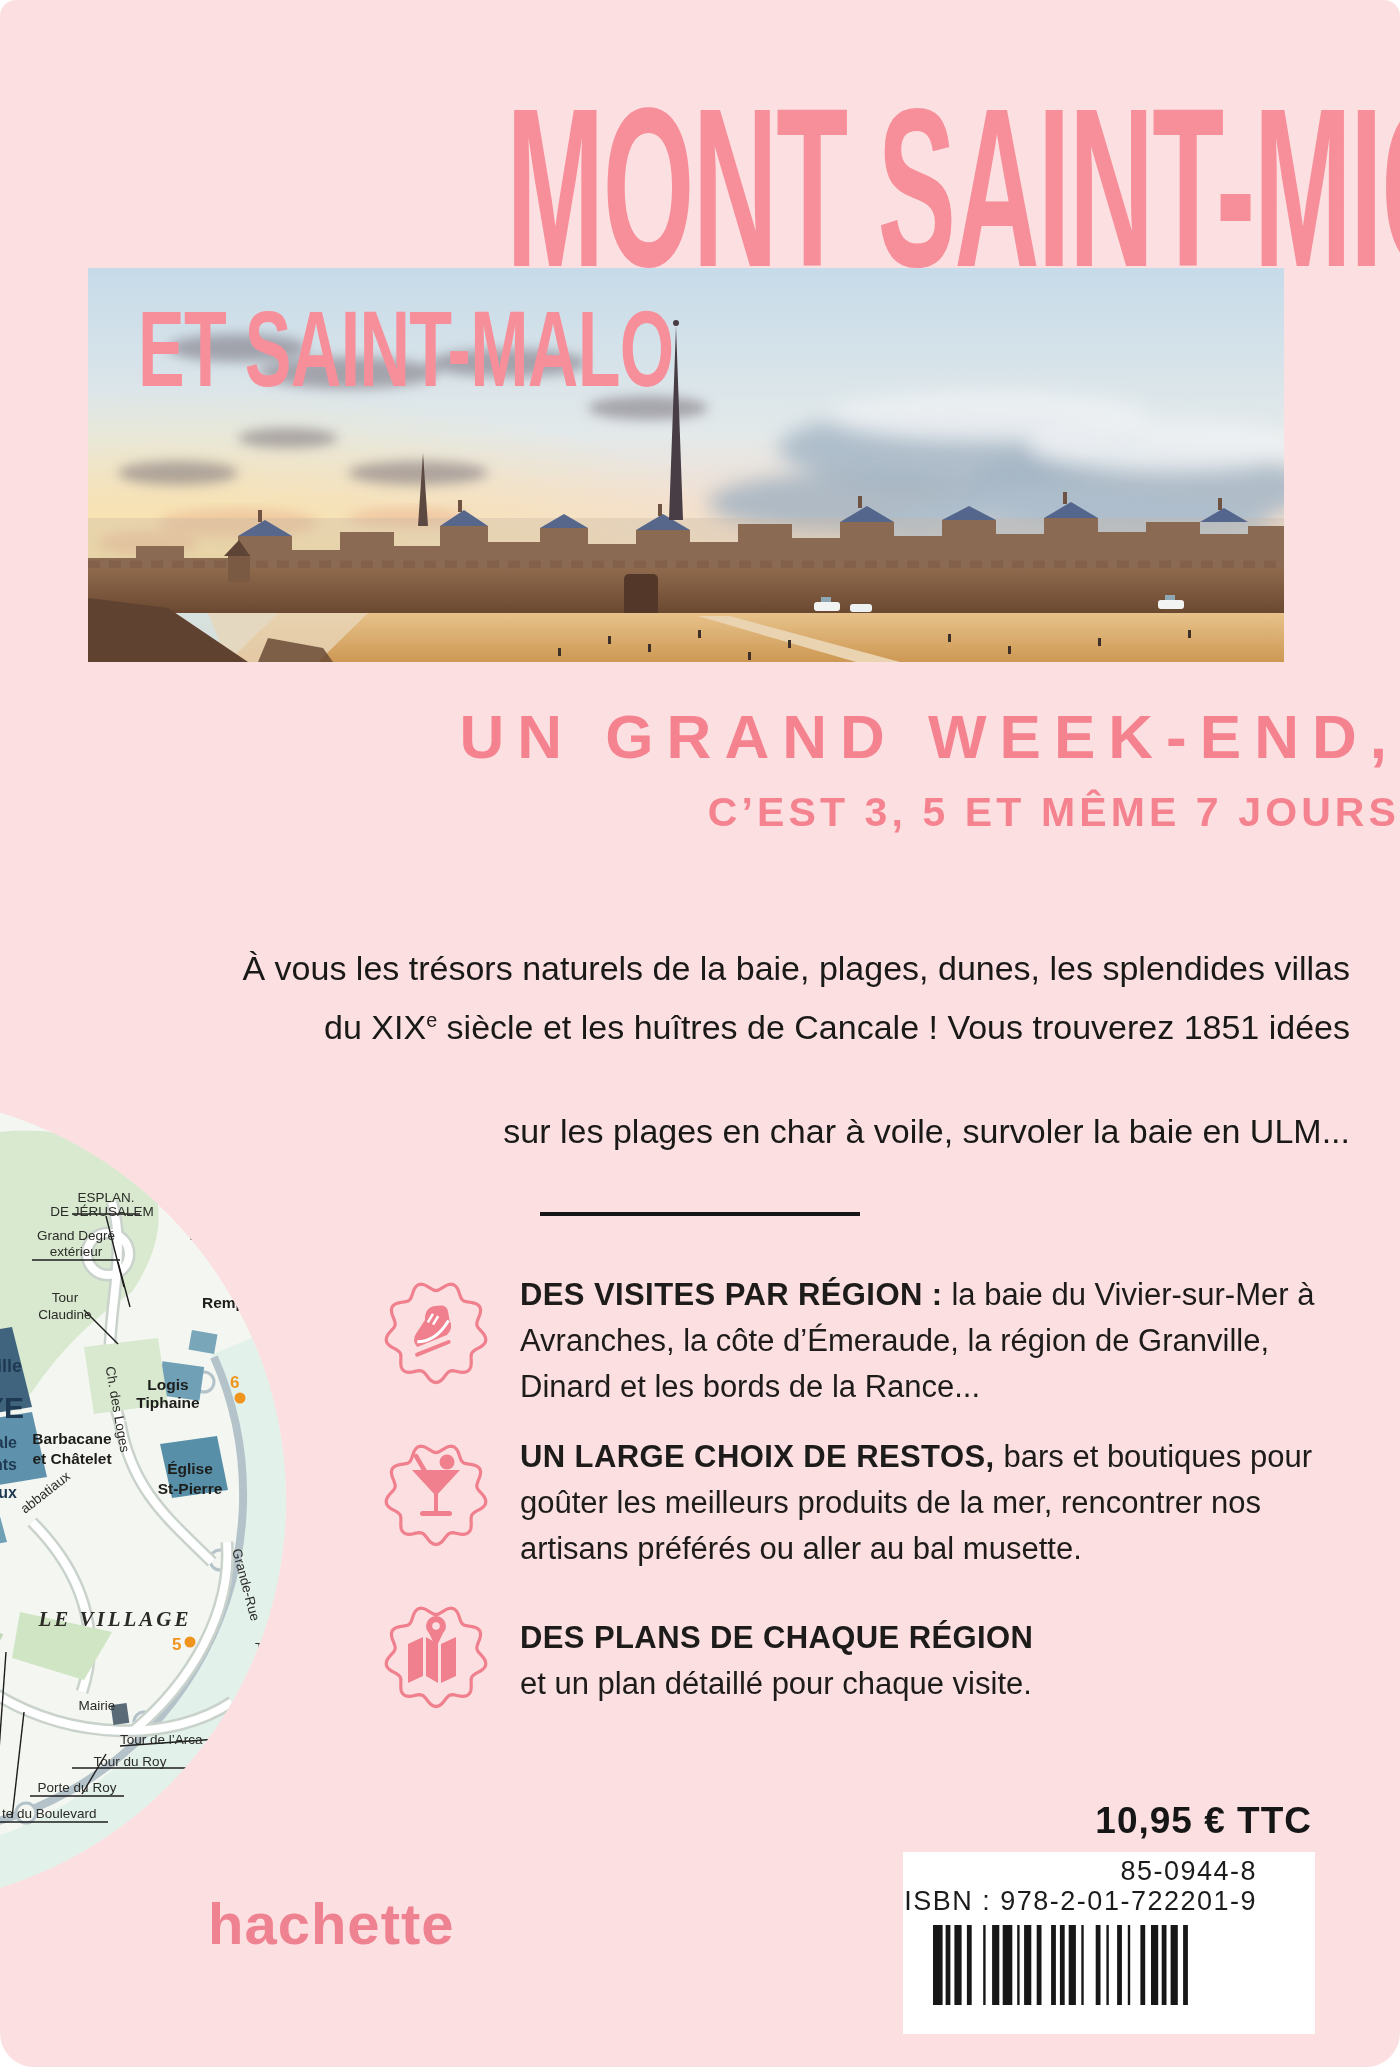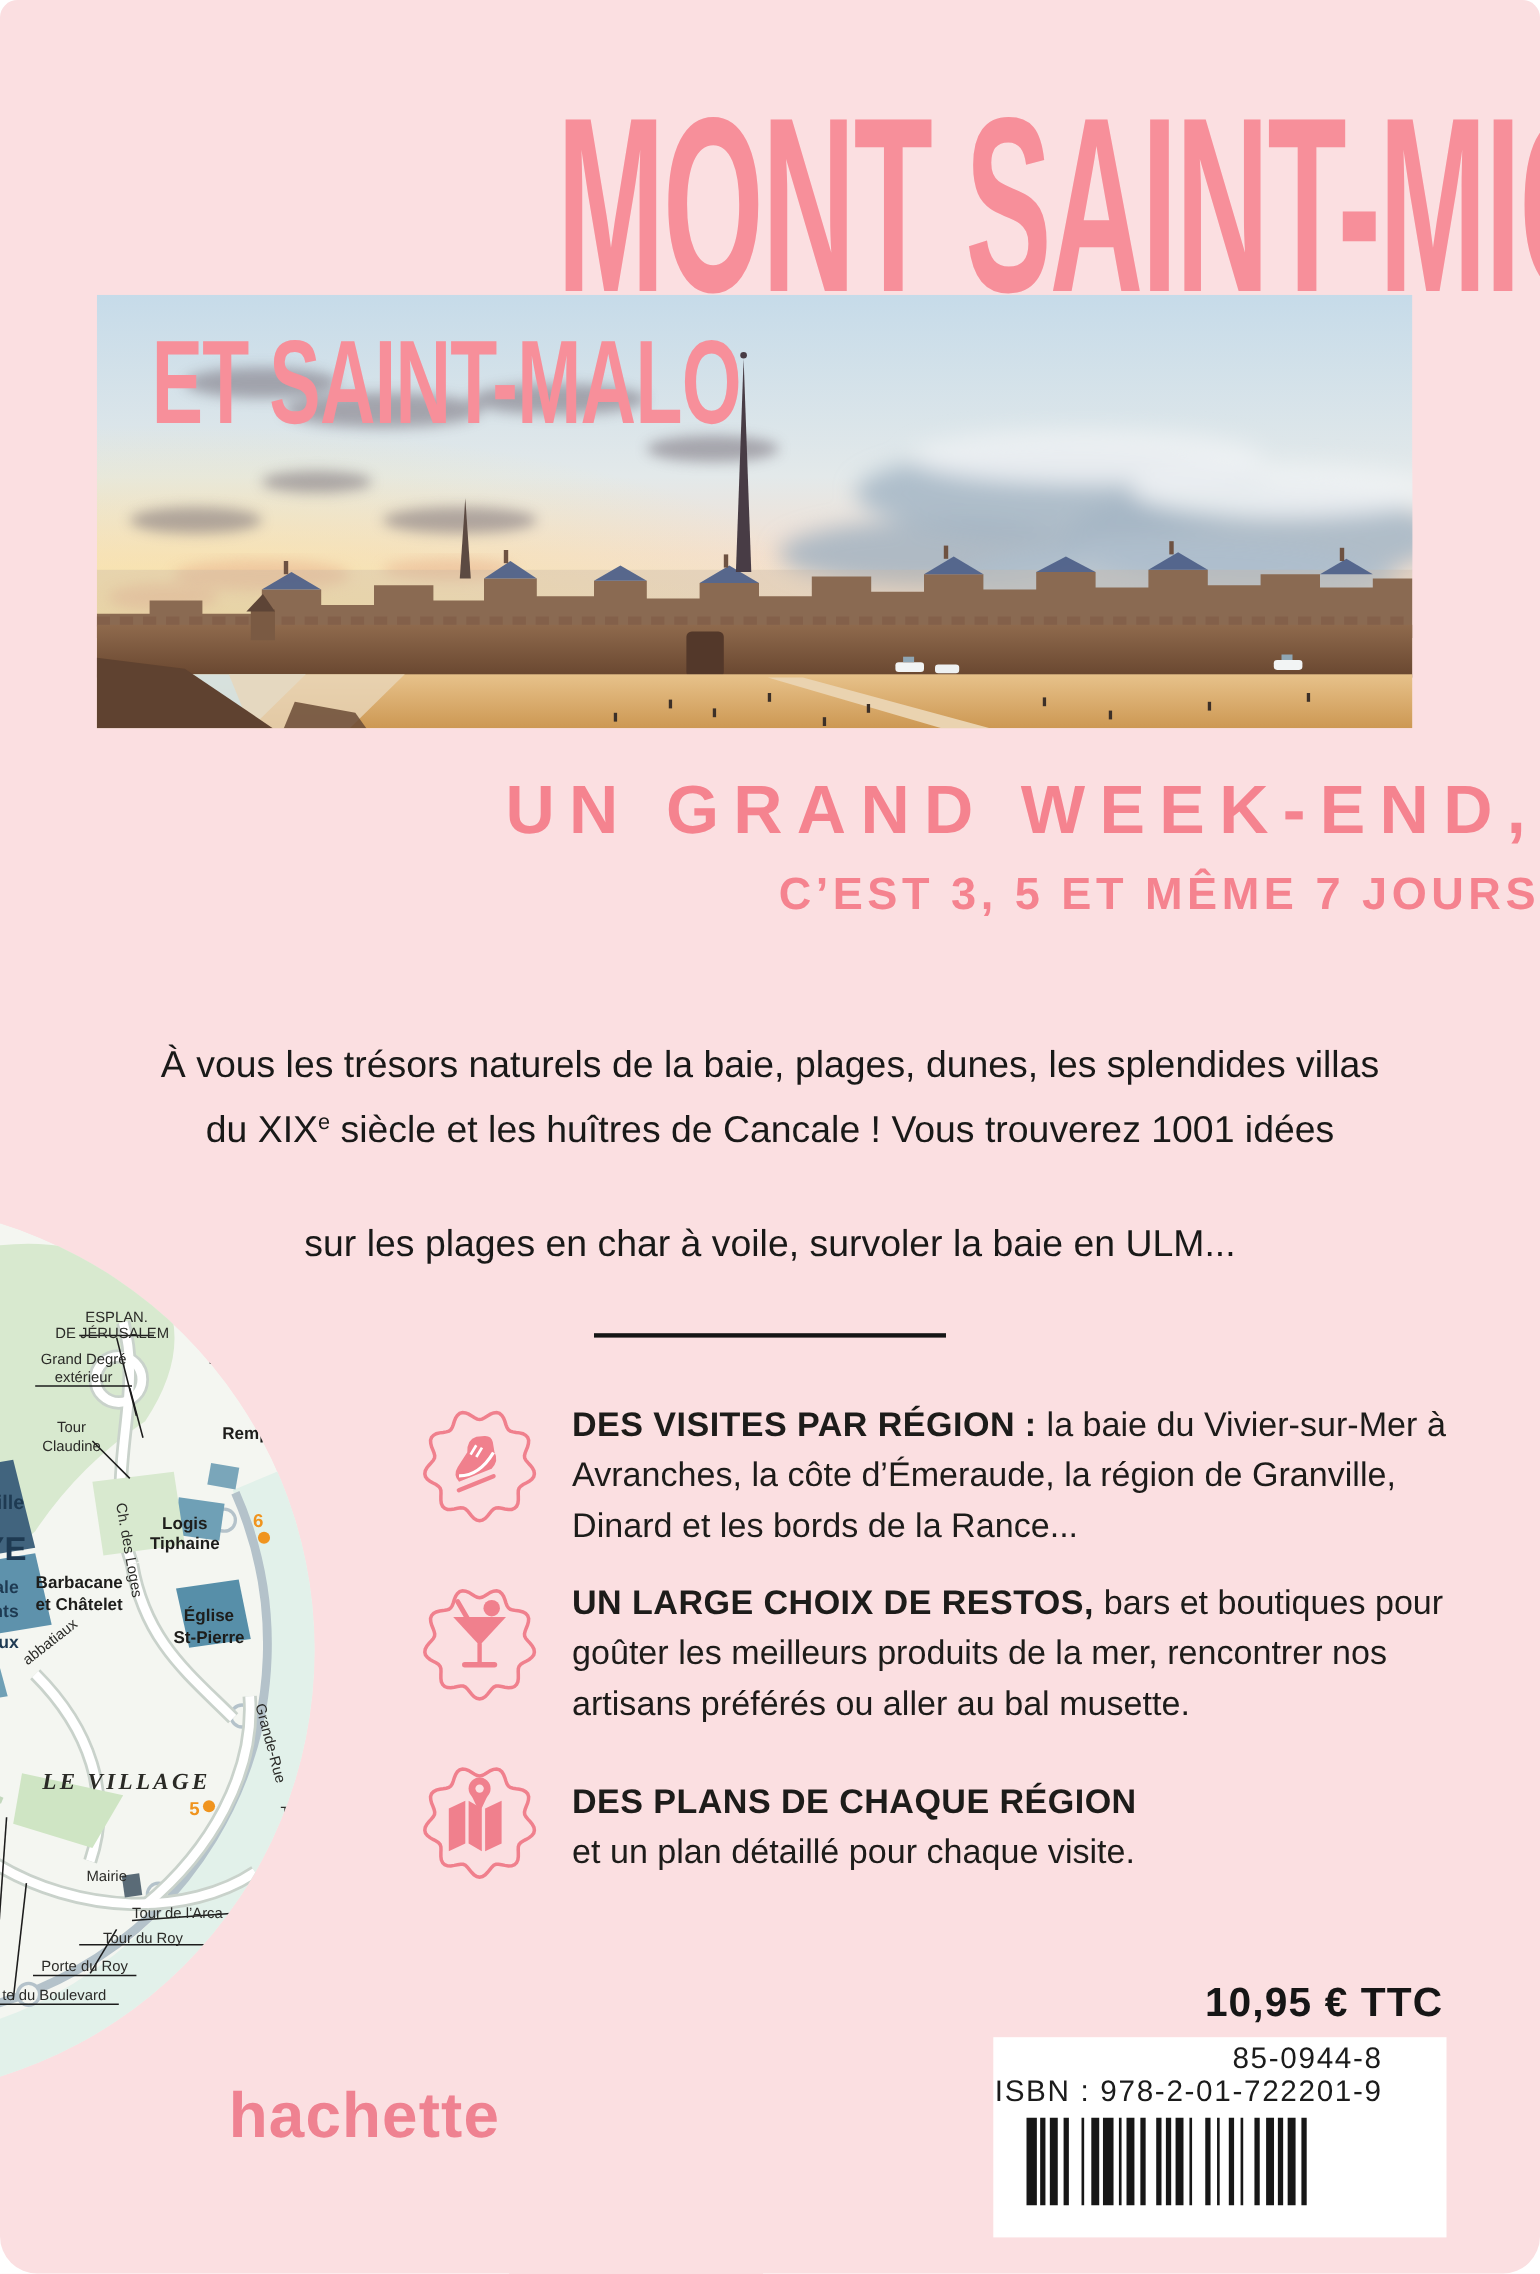--- a/index.html
+++ b/index.html
@@ -21,21 +21,21 @@
     color:#f78f9a;transform:scale(.66,1.02);transform-origin:center top;letter-spacing:-1px;
   }
   
   .photo{position:absolute;left:88px;top:268px;width:1196px;height:394px;z-index:1;}
   
   .headline{position:absolute;top:706px;left:0;width:100%;text-align:right;color:#f5838f;font-weight:bold;z-index:2;}
   .headline .h1{font-size:62px;letter-spacing:.21em;line-height:1;}
   .headline .h2{font-size:41px;letter-spacing:.1em;margin-top:24px;line-height:1;}
   .headline .h3{font-size:41px;letter-spacing:.1em;margin-top:26px;line-height:1;}
   
-  .intro{position:absolute;top:942px;left:50px;width:1300px;text-align:center;
+  .intro{position:absolute;top:942px;left:50px;width:1300px;text-align:right;
          font-size:34px;line-height:52px;color:#191918;z-index:2;}
   .intro sup{font-size:.58em;vertical-align:super;}
   .divider{position:absolute;top:1212px;left:540px;width:320px;height:4px;background:#161616;z-index:2;}
   
   .map{position:absolute;left:-528px;top:1092px;width:816px;height:816px;z-index:1;}
   .map text{font-family:"Liberation Sans",sans-serif;fill:#2b2b28;font-size:13.5px;}
   .map text.b{font-weight:bold;font-size:15.5px;fill:#1d1d1b;}
   .map text.navy{font-weight:bold;fill:#1e3a52;}
   .map text.serif{font-family:"Liberation Serif",serif;font-style:italic;font-weight:bold;
                   font-size:21px;letter-spacing:3px;fill:#2a2a26;}
@@ -179,21 +179,21 @@
     <span class="t">ET SAINT-MALO</span>
   </div>
 
   <div class="headline">
     <div class="h1">UN GRAND WEEK-END,</div>
     <div class="h2">C’EST 3, 5 ET MÊME 7 JOURS</div>
   </div>
 
   <div class="intro">
     <span>À vous les trésors naturels de la baie, plages, dunes, les splendides villas</span><br>
-    <span>du XIX</span><sup>e</sup><span> siècle et les huîtres de Cancale ! Vous trouverez 1001 idées</span><br>
+    <span>du XIX</span><sup>e</sup><span> siècle et les huîtres de Cancale ! Vous trouverez 1851 idées</span><br>
     <br>
     <span>sur les plages en char à voile, survoler la baie en ULM...</span>
   </div>
 
   <div class="divider"></div>
 
   <svg class="map" viewBox="0 0 816 816">
     <defs>
         <clipPath id="mapclip">
           <circle cx="408" cy="408" r="406"></circle>

